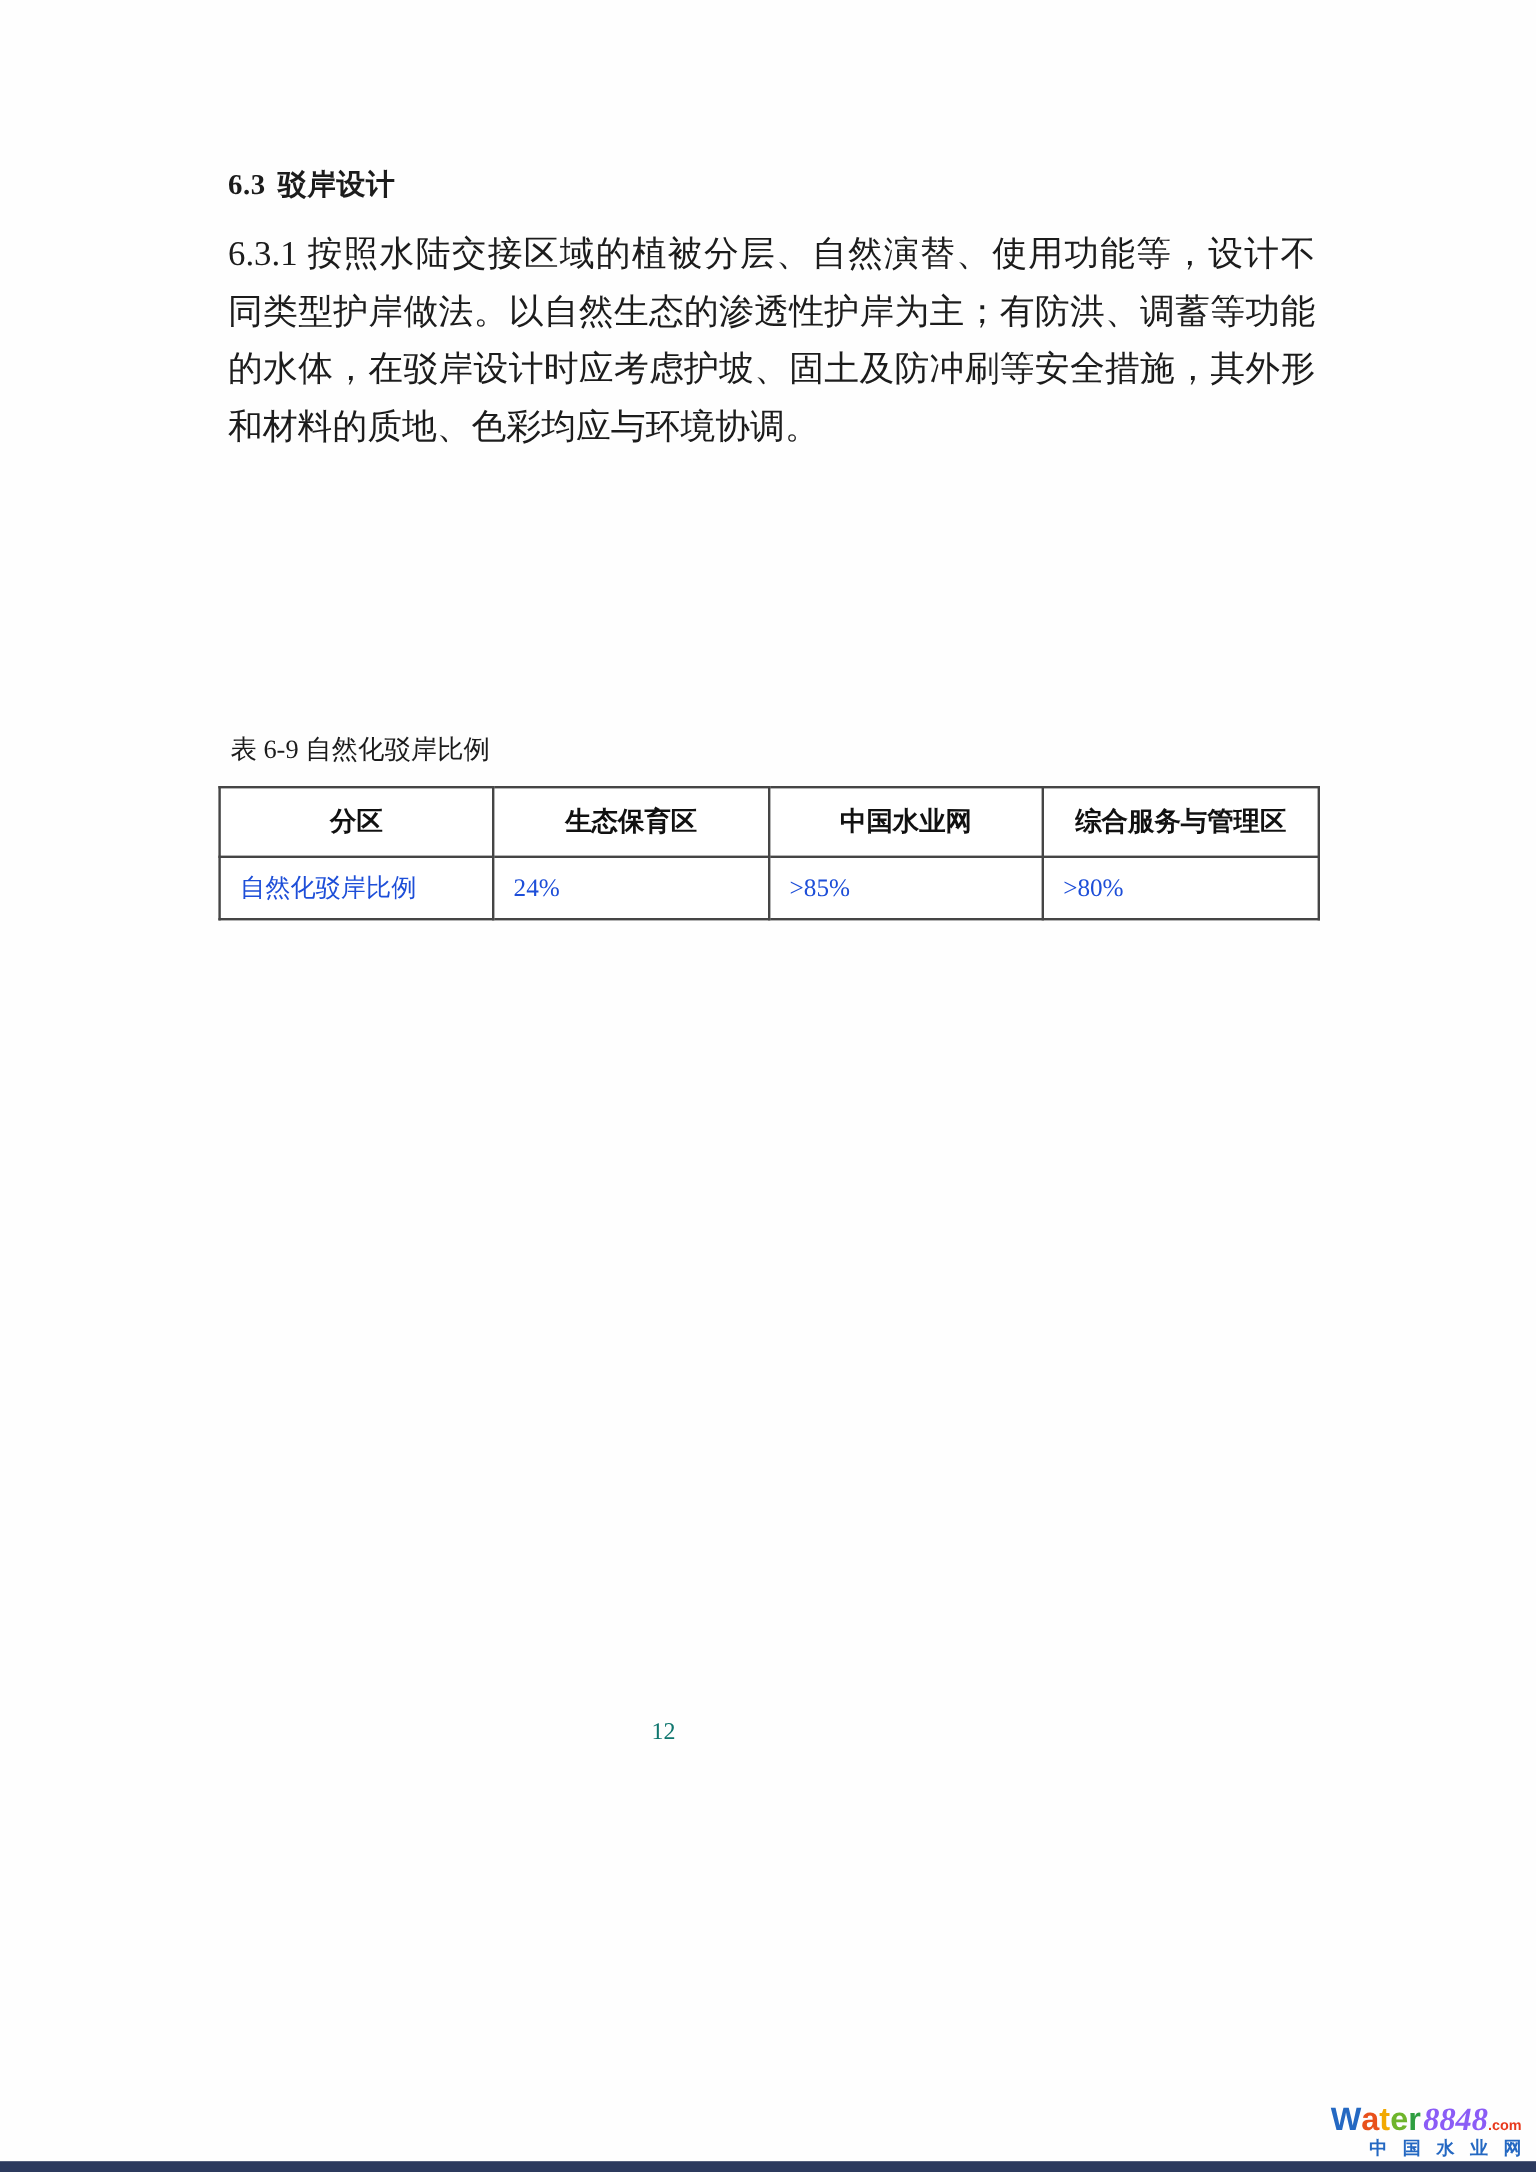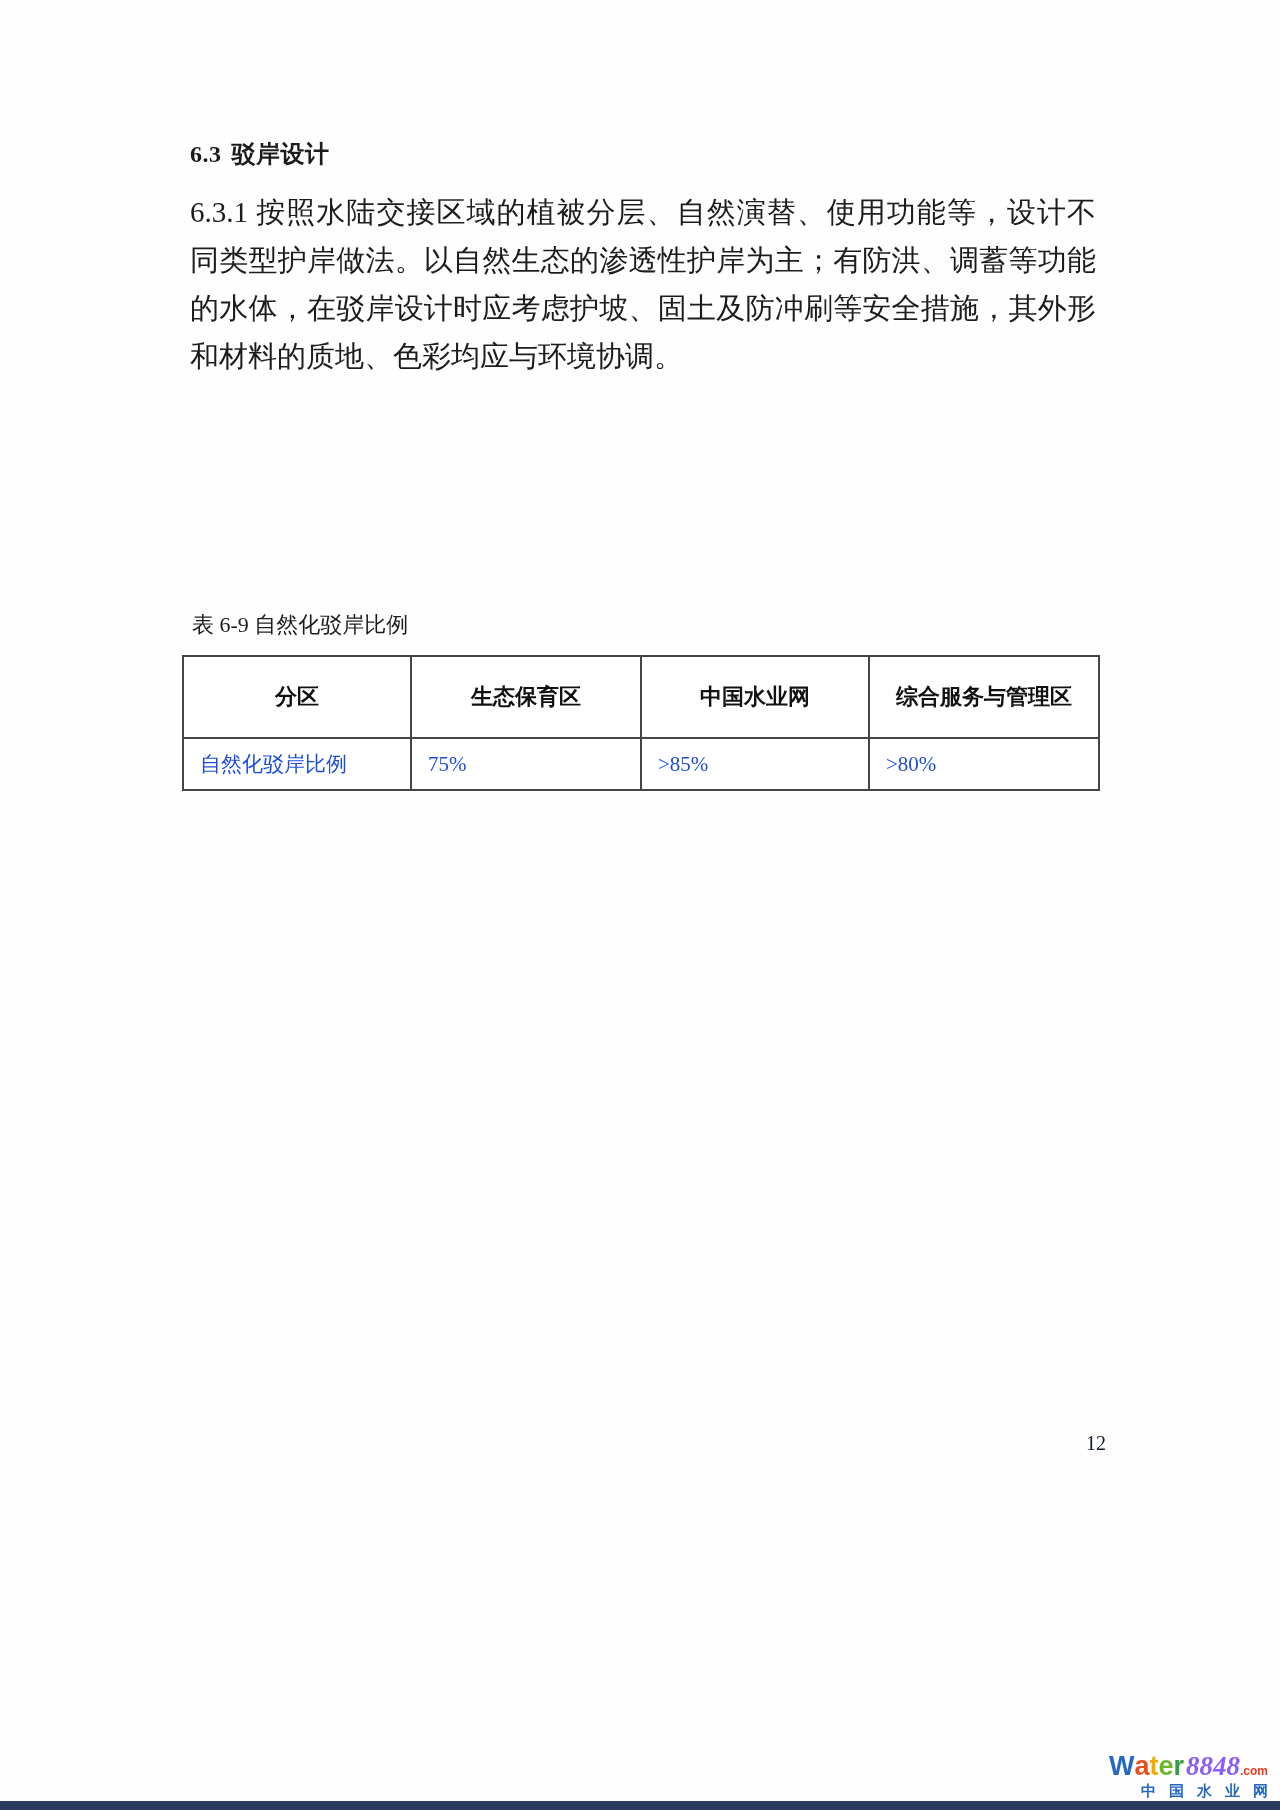--- a/index.html
+++ b/index.html
@@ -35,32 +35,32 @@
     position:absolute;left:182px;top:655px;width:916px;
     border-collapse:collapse;table-layout:fixed;
     background:#fff;
   }
   .tbl col.c1{width:228px;} .tbl col.c2{width:230px;}
   .tbl col.c3{width:228px;} .tbl col.c4{width:230px;}
   .tbl th{
     height:48px;border:2px solid #454545;
     font-family:Liberation Serif, serif;
     font-size:22px;font-weight:bold;color:#111;
-    text-align:center;vertical-align:middle;padding:16px;
+    text-align:center;vertical-align:middle;padding:4px;
   }
   .tbl td{
     height:50px;border:2px solid #454545;
     font-family:"Liberation Serif","DejaVu Serif",serif;
     font-size:21px;color:#1d4ed8;
     text-align:left;vertical-align:middle;
     padding:0 0 0 16px;
   }
   .pagenum{
     position:absolute;left:0;top:1432px;width:1106px;
-    text-align:right;font-size:20px;color:#0f172a;
+    text-align:center;font-size:20px;color:#0f766e;
   }
   .watermark{
     position:absolute;right:12px;bottom:12px;
     text-align:right;line-height:1;
     font-family:"Liberation Sans","DejaVu Sans",sans-serif;
   }
   .wm-line1{font-size:27px;font-weight:bold;white-space:nowrap;}
   .wm-line1 .ltr{display:inline-block;}
   .wm-suffix{
     font-family:"Liberation Serif","DejaVu Serif",serif;
@@ -100,21 +100,21 @@
       <tr>
         <th>分区</th>
         <th>生态保育区</th>
         <th>中国水业网</th>
         <th>综合服务与管理区</th>
       </tr>
     </thead>
     <tbody>
       <tr>
         <td>自然化驳岸比例</td>
-        <td>75%</td>
+        <td>24%</td>
         <td>&gt;85%</td>
         <td>&gt;80%</td>
       </tr>
     </tbody>
   </table>
 
   <div class="pagenum">12</div>
 
   <div class="watermark">
     <div class="wm-line1">

